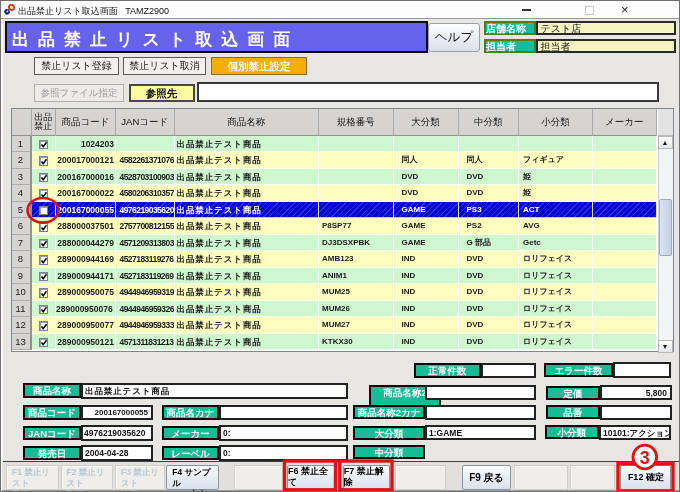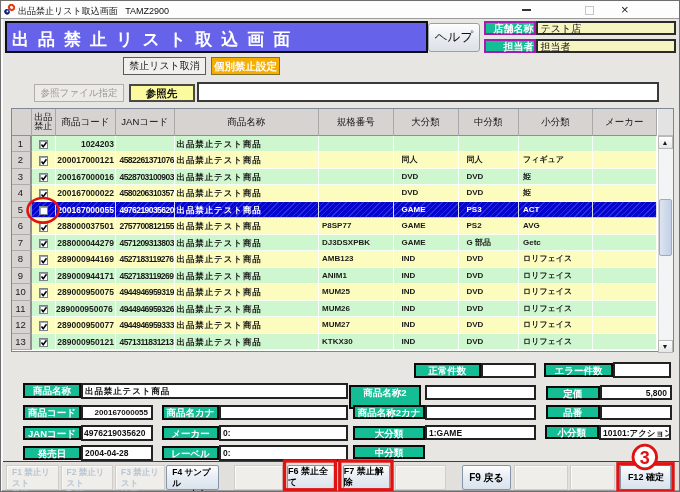--- a/index.html
+++ b/index.html
@@ -8,31 +8,31 @@
 
 #tbar{left:0;top:0;width:678px;height:18px;background:#fdfdfd;border-bottom:1px solid #9a9a9a;}
 #ttext{left:17px;top:4px;font-size:9px;color:#111;}
 #tmin{left:521px;top:8px;width:9px;height:1.5px;background:#333;}
 #tmax{left:584px;top:5px;width:9px;height:9px;border:1px solid #c6c6c6;}
 #tcls{left:620px;top:1px;font-size:13px;color:#222;}
 
 #hdr{left:4px;top:20px;width:423px;height:31.5px;background:#6663ea;border:2px solid #0d0d18;}
 #hdrtx{left:11px;top:27px;font-size:17px;font-weight:bold;color:#fff;letter-spacing:9px;white-space:nowrap;}
 #help{left:427px;top:21.5px;width:52px;height:29px;background:linear-gradient(#fefefe,#e9edf2 50%,#dde1e7);border:1px solid #98a0aa;border-radius:3px;font-size:12.5px;color:#111;text-align:center;line-height:27px;}
-.glabel{background:#15bd95;border:2px solid #a21caf;color:#fff;font-weight:bold;text-align:right;}
+.glabel{background:#15bd95;border:2px solid #4d7c0f;color:#fff;font-weight:bold;text-align:left;}
 .yfield{background:#f6f4c0;border:2px solid #2a2a2a;color:#111;}
 #slab1{left:483px;top:20px;width:51.5px;height:14px;font-size:10px;line-height:11px;}
 #slab2{left:483px;top:37.5px;width:51.5px;height:14px;font-size:10px;line-height:11px;}
 #sfld1{left:534.5px;top:20px;width:140px;height:14px;font-size:10px;line-height:11px;padding-left:3px;}
 #sfld2{left:534.5px;top:37.5px;width:140px;height:14px;font-size:10px;line-height:11px;padding-left:3px;}
 
 .tab{top:56px;height:18px;background:#f2f0ed;border:1px solid #5a5a5a;font-size:10px;color:#222;text-align:center;line-height:16px;}
 #tab1{left:33px;width:85px;}
 #tab2{left:122px;width:83px;}
-#tab3{left:210px;width:69px;background:#f5ae00;border:1px solid #80702a;color:#fff;font-weight:bold;font-size:10.5px;}
+#tab3{left:210px;width:96px;background:#f5ae00;border:1px solid #80702a;color:#fff;font-weight:bold;font-size:10.5px;}
 #refbtn{left:33px;top:82.5px;width:90px;height:18px;background:#edebe8;border:1px solid #b2aeaa;font-size:9.5px;color:#999;text-align:center;line-height:16px;}
 #refy{left:127.5px;top:82.5px;width:66px;height:18px;background:#fbfa9e;border:2px solid #4a4a42;font-size:10.5px;font-weight:bold;color:#111;text-align:center;line-height:14px;}
 #reffld{left:195.5px;top:81px;width:462px;height:20px;background:#fff;border:2px solid #3a3a3a;}
 
 #grid{left:9.5px;top:107px;width:663px;height:244px;border:1.5px solid #7c8896;background:#fff;}
 #ghead{position:absolute;left:0;top:0;width:645px;height:26.5px;background:#d6d3d0;border-bottom:1px solid #909090;}
 .hc{position:absolute;top:0;height:26.5px;border-right:1px solid #a8a8a8;font-size:9.5px;color:#111;text-align:center;display:flex;align-items:center;justify-content:center;}
 .row{position:absolute;left:0;width:645px;height:16.5px;}
 .row .c{position:absolute;top:0;height:16.5px;font-size:8px;font-weight:bold;color:#1a1a1a;line-height:16.5px;white-space:nowrap;overflow:hidden;}
 .num{background:#d6d3d0;border-right:2px solid #909090;border-bottom:1px solid #ababab;font-weight:normal !important;font-size:9.5px !important;text-align:center;}
@@ -75,20 +75,21 @@
  <div class="abs" id="tcls">×</div>
 
  <div class="abs" id="hdr"></div>
  <div class="abs" id="hdrtx">出品禁止リスト取込画面</div>
  <div class="abs" id="help">ヘルプ</div>
  <div class="abs glabel" id="slab1">店舗名称</div>
  <div class="abs yfield" id="sfld1">テスト店</div>
  <div class="abs glabel" id="slab2">担当者</div>
  <div class="abs yfield" id="sfld2">担当者</div>
 
+ <div class="abs tab" id="tab1">禁止リスト登録</div>
  <div class="abs tab" id="tab2">禁止リスト取消</div>
  <div class="abs tab" id="tab3">個別禁止設定</div>
 
  <div class="abs" id="refbtn">参照ファイル指定</div>
  <div class="abs" id="refy">参照先</div>
  <div class="abs" id="reffld"></div>
 
  <div class="abs" id="grid">
   <div id="ghead">
         <div class="hc" style="left:0px;width:20px;"></div>
@@ -371,21 +372,21 @@
  <div class="abs bf" style="left:80px;top:424px;width:72px;height:15.5px;line-height:12.5px;padding-left:1px;font-size:8.5px;">4976219035620</div>
  <div class="abs bl" style="left:161px;top:424.5px;width:57px;height:14px;line-height:11px;">メーカー</div>
  <div class="abs bf" style="left:218px;top:424px;width:129px;height:15.5px;line-height:12.5px;padding-left:2px;">0:</div>
  <div class="abs bl" style="left:22px;top:444.5px;width:58px;height:14px;line-height:11px;">発売日</div>
  <div class="abs bf" style="left:80px;top:444px;width:72px;height:16px;line-height:13px;padding-left:2px;">2004-04-28</div>
  <div class="abs bl" style="left:161px;top:444.5px;width:57px;height:14px;line-height:11px;">レーベル</div>
  <div class="abs bf" style="left:218px;top:444px;width:129px;height:16px;line-height:13px;padding-left:2px;">0:</div>
 
  <div class="abs bl" style="left:412.5px;top:362px;width:67.5px;height:14.5px;line-height:11px;">正常件数</div>
  <div class="abs bf" style="left:480px;top:361.5px;width:55px;height:15.5px;"></div>
- <div class="abs bl" style="left:348px;top:384px;width:72px;height:24px;line-height:11px;">商品名称2</div>
+ <div class="abs bl" style="left:368px;top:384px;width:72px;height:24px;line-height:11px;">商品名称2</div>
  <div class="abs bf" style="left:424px;top:383.5px;width:111px;height:15px;"></div>
  <div class="abs bl" style="left:352px;top:404px;width:72px;height:14px;line-height:11px;">商品名称2カナ</div>
  <div class="abs bf" style="left:424px;top:403.5px;width:111px;height:15px;"></div>
  <div class="abs bl" style="left:352px;top:424.5px;width:72px;height:14px;line-height:11px;">大分類</div>
  <div class="abs bf" style="left:424px;top:424px;width:111px;height:15px;line-height:12px;padding-left:2px;">1:GAME</div>
  <div class="abs bl" style="left:352px;top:443.5px;width:72px;height:14px;line-height:11px;">中分類</div>
 
  <div class="abs bl" style="left:543px;top:361.5px;width:69px;height:14.5px;line-height:11px;">エラー件数</div>
  <div class="abs bf" style="left:612px;top:361px;width:57.5px;height:15.5px;"></div>
  <div class="abs bl" style="left:544.5px;top:384.5px;width:54.5px;height:14px;line-height:11px;">定価</div>

